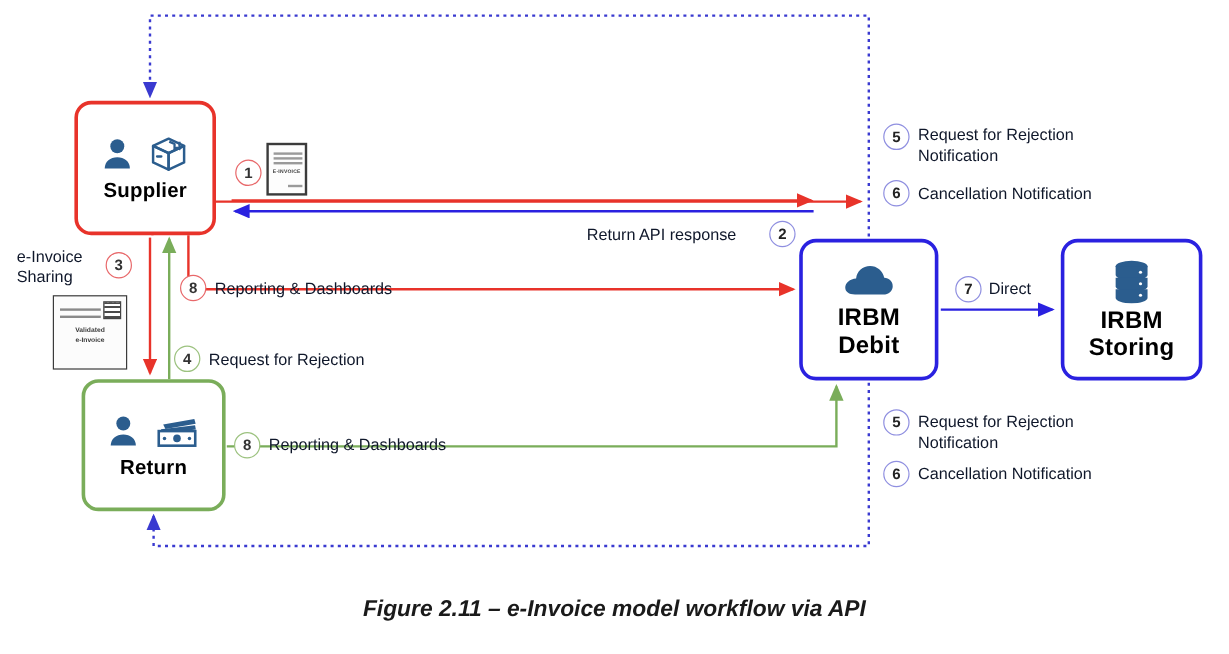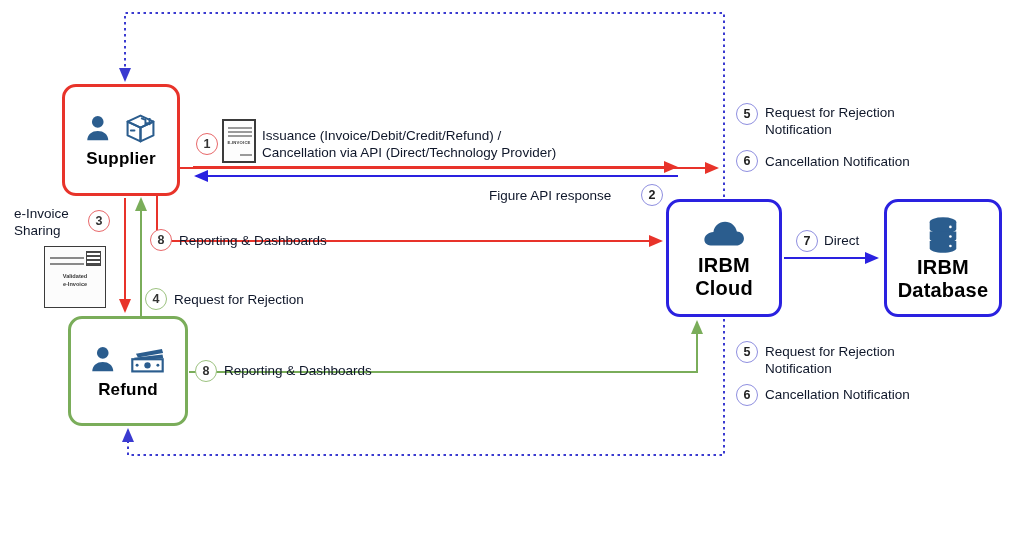--- a/index.html
+++ b/index.html
@@ -112,71 +112,69 @@
       </svg>
       <svg width="38" height="32" viewBox="0 0 30 24">
         <path d="M5.5 7 26 3.4l.9 3.1L7 10z" fill="#2b5d8e"></path>
         <path d="M4 10.2 26.5 7.6l.5 2.8L5.5 13z" fill="#2b5d8e"></path>
         <rect x="2.6" y="11.4" width="24" height="9.6" fill="#fff" stroke="#2b5d8e" stroke-width="1.7"></rect>
         <circle cx="14.6" cy="16.2" r="2.5" fill="#2b5d8e"></circle>
         <circle cx="6.4" cy="16.2" r="1.15" fill="#2b5d8e"></circle>
         <circle cx="22.8" cy="16.2" r="1.15" fill="#2b5d8e"></circle>
       </svg>
     </div>
-    <div class="nlabel">Refund</div>
+    <div class="nlabel">Return</div>
   </div>
 
   <div class="node" id="cloud">
     <div class="nicons">
       <svg width="46" height="34" viewBox="0 0 30 20">
         <path d="M7.5 17.5h15.3c3 0 5.2-2 5.2-4.6 0-2.5-2-4.4-4.6-4.5C22.6 4.6 19.5 2 15.7 2c-4 0-7.2 2.9-7.6 6.7C4.8 9 2.2 11 2.2 13.7c0 2.3 2 3.8 5.3 3.8z" fill="#2b5d8e"></path>
       </svg>
     </div>
     <div class="nlabel">IRBM</div>
-    <div class="nlabel">Cloud</div>
+    <div class="nlabel">Debit</div>
   </div>
 
   <div class="node" id="dbnode">
     <div class="nicons">
       <svg width="34" height="38" viewBox="0 0 22 24">
         <ellipse cx="11" cy="4.2" rx="8.6" ry="3" fill="#2b5d8e"></ellipse>
         <path d="M2.4 4.2v4.6c0 1.7 3.9 3 8.6 3s8.6-1.3 8.6-3V4.2" fill="#2b5d8e"></path>
         <path d="M2.4 10.4V15c0 1.7 3.9 3 8.6 3s8.6-1.3 8.6-3v-4.6" fill="#2b5d8e"></path>
         <path d="M2.4 16.6v4.6c0 1.7 3.9 3 8.6 3s8.6-1.3 8.6-3v-4.6" fill="#2b5d8e"></path>
         <circle cx="15.8" cy="7.4" r=".85" fill="#fff"></circle>
         <circle cx="15.8" cy="13.6" r=".85" fill="#fff"></circle>
         <circle cx="15.8" cy="19.8" r=".85" fill="#fff"></circle>
       </svg>
     </div>
     <div class="nlabel">IRBM</div>
-    <div class="nlabel">Database</div>
+    <div class="nlabel">Storing</div>
   </div>
 
   <div id="docicon">
     <div class="dline" style="top:10px;width:34px;"></div>
     <div class="dline" style="top:16px;width:34px;"></div>
     <div class="qr"></div>
     <div class="dtxt"><span>Validated</span><br>
       <span>e-Invoice</span></div>
   </div>
 
   <div id="invicon">
     <div class="iline" style="left:4px;top:6px;width:24px;"></div>
     <div class="iline" style="left:4px;top:10px;width:24px;"></div>
     <div class="iline" style="left:4px;top:14px;width:24px;"></div>
     <div class="itxt">E-INVOICE</div>
     <div class="iline" style="left:16px;top:33px;width:12px;"></div>
   </div>
 
   <div class="badge red" style="left:196px;top:133px;">1</div>
-  <div class="lbl" style="left:262px;top:127px;">Issuance (Invoice/Debit/Credit/Refund) /
-Cancellation via API (Direct/Technology Provider)</div>
 
   <div class="badge blue" style="left:641px;top:184px;">2</div>
-  <div class="lbl" style="left:489px;top:187px;">Figure API response</div>
+  <div class="lbl" style="left:489px;top:187px;">Return API response</div>
 
   <div class="badge red" style="left:88px;top:210px;">3</div>
   <div class="lbl" style="left:14px;top:205px;">e-Invoice
 Sharing</div>
 
   <div class="badge green" style="left:145px;top:288px;">4</div>
   <div class="lbl" style="left:174px;top:291px;">Request for Rejection</div>
 
   <div class="badge blue" style="left:736px;top:103px;">5</div>
   <div class="lbl" style="left:765px;top:104px;">Request for Rejection
@@ -194,14 +192,15 @@
 
   <div class="badge blue" style="left:796px;top:230px;">7</div>
   <div class="lbl" style="left:824px;top:232px;">Direct</div>
 
   <div class="badge red" style="left:150px;top:229px;">8</div>
   <div class="lbl" style="left:179px;top:232px;">Reporting &amp; Dashboards</div>
 
   <div class="badge green" style="left:195px;top:360px;">8</div>
   <div class="lbl" style="left:224px;top:362px;">Reporting &amp; Dashboards</div>
 
+  <div id="caption">Figure 2.11 – e-Invoice model workflow via API</div>
 
 </div>
 
 </body></html>

